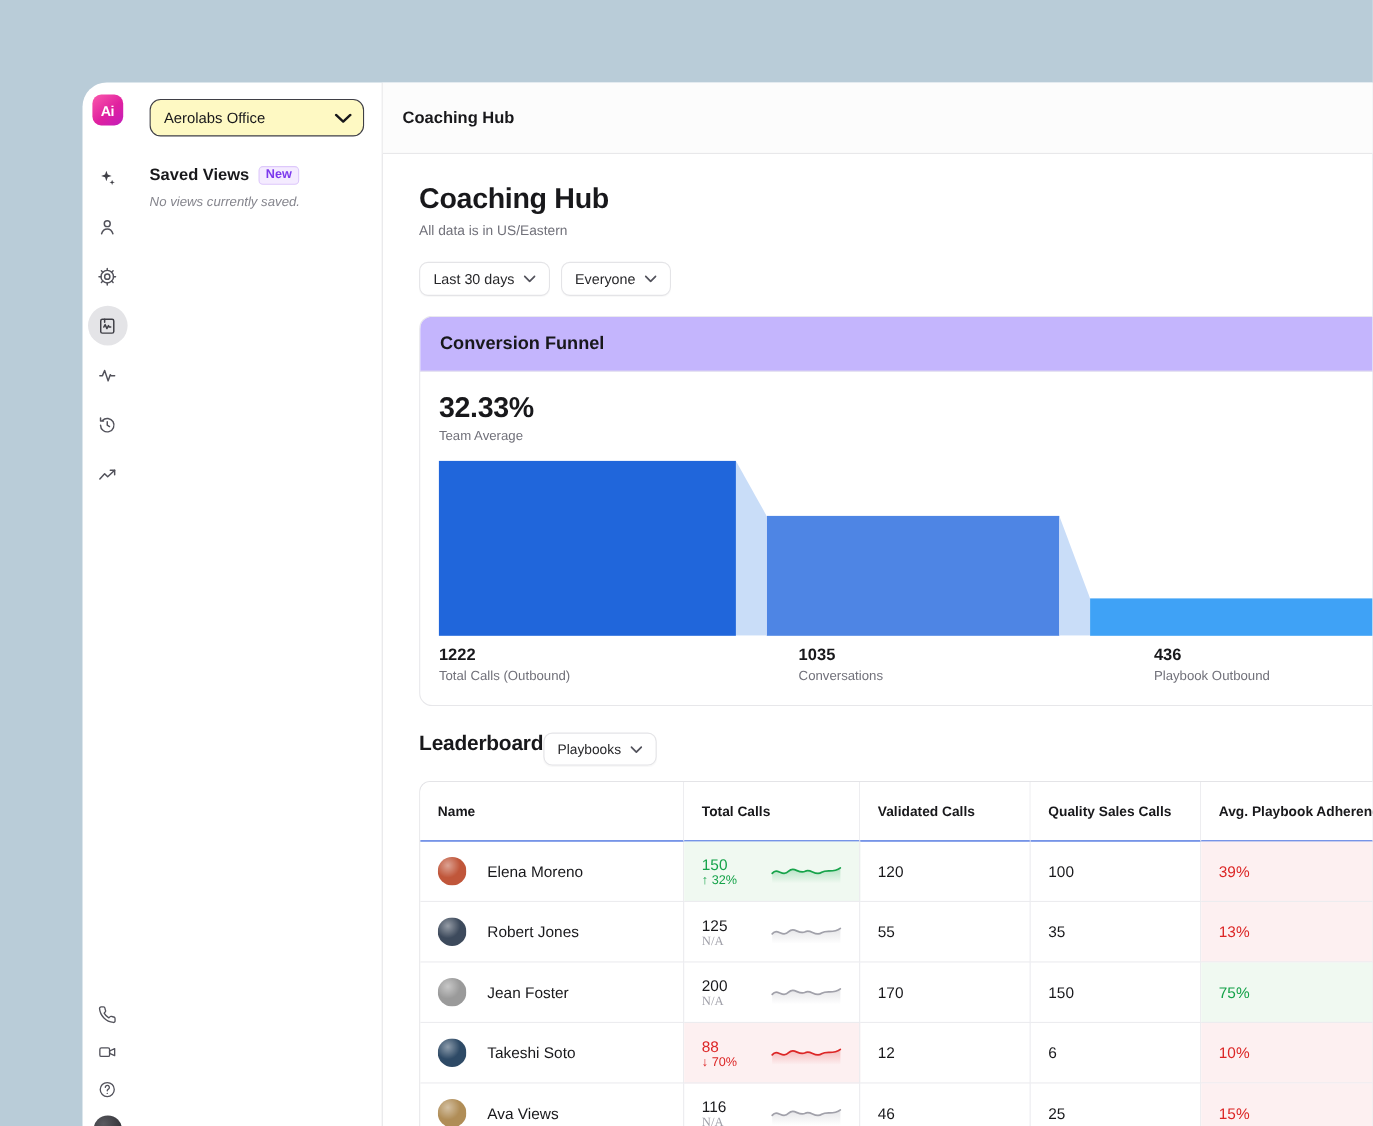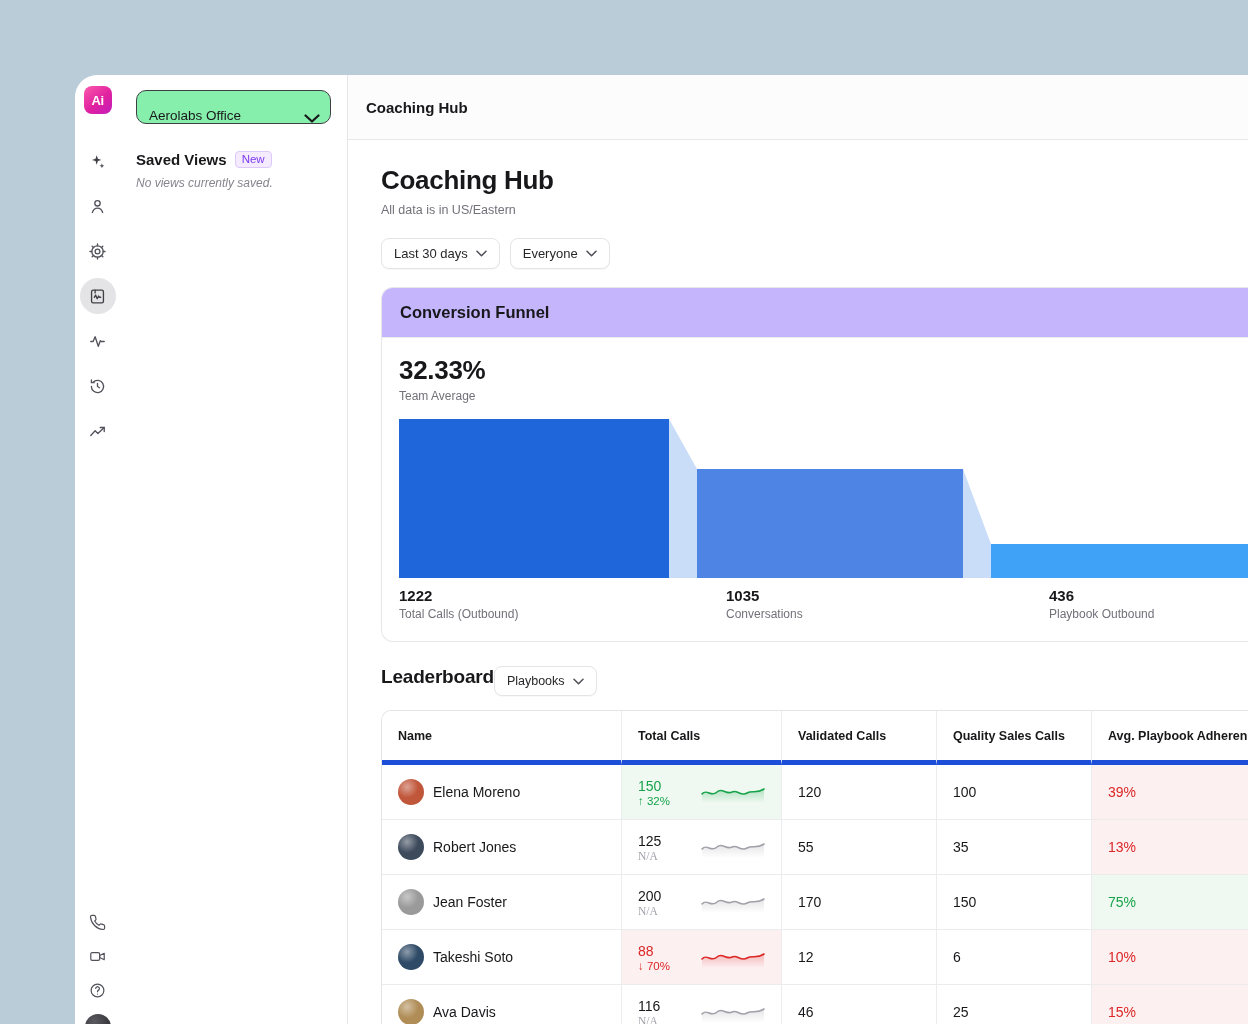--- a/index.html
+++ b/index.html
@@ -46,31 +46,31 @@
   }
   
   .panel {
     width: 228px; flex: 0 0 228px;
     border-right: 1px solid #e5e5e8;
     padding: 15px 16px;
   }
   .ws-dropdown {
     height: 34px; width: 100%;
     border: 1.5px solid #3f3f46; border-radius: 10px;
-    background: #86efac;
-    display: flex; align-items: flex-end; justify-content: space-between;
+    background: #fef9c3;
+    display: flex; align-items: center; justify-content: space-between;
     padding: 0 10px 0 12px;
     font-size: 13.5px; color: #18181b; cursor: pointer;
   }
   .saved-views { margin-top: 27px; display: flex; align-items: center; gap: 8px; }
   .saved-views-title { font-size: 15px; font-weight: 700; }
   .badge-new {
     font-size: 11.5px; color: #7c3aed; background: #f4ebff;
     border: 1px solid #ddc8fb; border-radius: 4px;
-    padding: 1px 6px 2px; font-weight: 400;
+    padding: 1px 6px 2px; font-weight: 700;
   }
   .saved-views-empty { margin-top: 8px; font-size: 12px; font-style: italic; color: #85858d; }
   
   .main { flex: 1; min-width: 0; display: flex; flex-direction: column; }
   .topbar {
     height: 65px; flex: none;
     border-bottom: 1px solid #e8e8ea;
     background: #fcfcfc;
     display: flex; align-items: center; padding-left: 18px;
   }
@@ -116,30 +116,30 @@
   .table-wrap {
     margin-top: 14px;
     border: 1px solid #e4e4e7; border-right: none; border-bottom: none;
     border-radius: 10px 0 0 0;
     overflow: hidden;
   }
   table { border-collapse: separate; border-spacing: 0; table-layout: fixed; width: 1120px; }
   th {
     text-align: left; font-size: 12.5px; font-weight: 700; color: #18181b;
     height: 54px; padding: 0 16px; vertical-align: middle;
-    border-bottom: 5px solid #1d4ed8; border-right: 1px solid #ececef;
+    border-bottom: 1px solid #1d4ed8; border-right: 1px solid #ececef;
     background: #fff; white-space: nowrap; overflow: hidden;
   }
   th:last-child, td:last-child { border-right: none; }
   td {
     height: 54px; vertical-align: middle; font-size: 14px;
     border-bottom: 1px solid #ececef; border-right: 1px solid #ececef;
     padding: 0 16px; white-space: nowrap;
   }
-  .td-name { display: flex; align-items: center; gap: 9px; height: 54px; border-right: none; }
+  .td-name { display: flex; align-items: center; gap: 19px; height: 54px; border-right: none; }
   td.name-td { border-right: 1px solid #ececef; padding: 0 16px; }
   .avatar { width: 26px; height: 26px; border-radius: 50%; flex: none; }
   .rep-name { font-size: 14px; color: #18181b; }
   .metric { display: flex; align-items: center; justify-content: space-between; gap: 10px; }
   .mtext { display: flex; flex-direction: column; gap: 1px; }
   .mval { font-size: 14px; }
   .mchange { font-size: 11.5px; }
   .bg-pos { background: #f0f9f1; }
   .bg-neg { background: #fdf0f1; }
   .txt-pos { color: #16a34a; }
@@ -451,21 +451,21 @@
       <div class="metric">
         <span class="mval txt-neg">10%</span>
 
       </div>
     </td>
   </tr>
               <tr>
     <td class="name-td">
       <div class="td-name">
         <span class="avatar" style="background: radial-gradient(circle at 35% 30%, rgba(255, 255, 255, 0.45), rgba(255, 255, 255, 0) 45%), rgb(176, 141, 87);"></span>
-        <span class="rep-name">Ava Davis</span>
+        <span class="rep-name">Ava Views</span>
       </div>
     </td>
     <td>
       <div class="metric">
         <div class="mtext">
           <span class="mval">116</span>
           <span class="mchange txt-na">N/A</span>
         </div>
         <span class="spark"><svg width="64" height="22" viewBox="0 0 64 22">
                         <defs>

